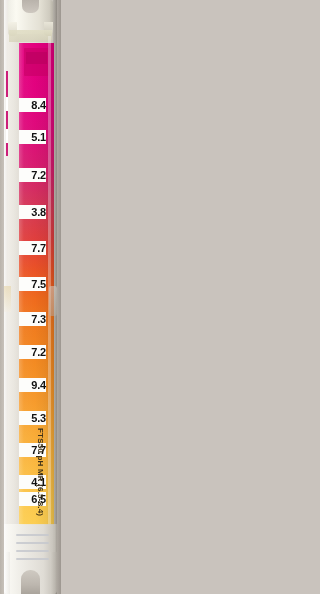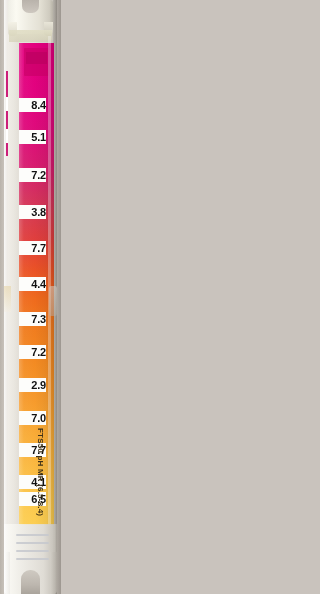--- a/index.html
+++ b/index.html
@@ -336,25 +336,25 @@
 
   <div class="range-line"></div>
   <div class="range-gap-a"></div>
   <div class="range-gap-b"></div>
 
   <div class="tick" style="top:98px">8.4</div>
   <div class="tick" style="top:130px">5.1</div>
   <div class="tick" style="top:168px">7.2</div>
   <div class="tick" style="top:205px">3.8</div>
   <div class="tick" style="top:241px">7.7</div>
-  <div class="tick" style="top:277px">4.4</div>
+  <div class="tick" style="top:277px">7.5</div>
   <div class="tick" style="top:312px">7.3</div>
   <div class="tick" style="top:345px">7.2</div>
-  <div class="tick" style="top:378px">2.9</div>
-  <div class="tick" style="top:411px">7.0</div>
+  <div class="tick" style="top:378px">9.4</div>
+  <div class="tick" style="top:411px">5.3</div>
   <div class="tick" style="top:443px">7.7</div>
   <div class="tick" style="top:475px">4.1</div>
   <div class="tick" style="top:492px">6.5</div>
 
   <div class="vlabel">FTS50 pH MR (6.5-8.4)</div>
 
   <div class="base">
     <div class="ridge" style="top:10px"></div>
     <div class="ridge" style="top:18px"></div>
     <div class="ridge" style="top:26px"></div>

